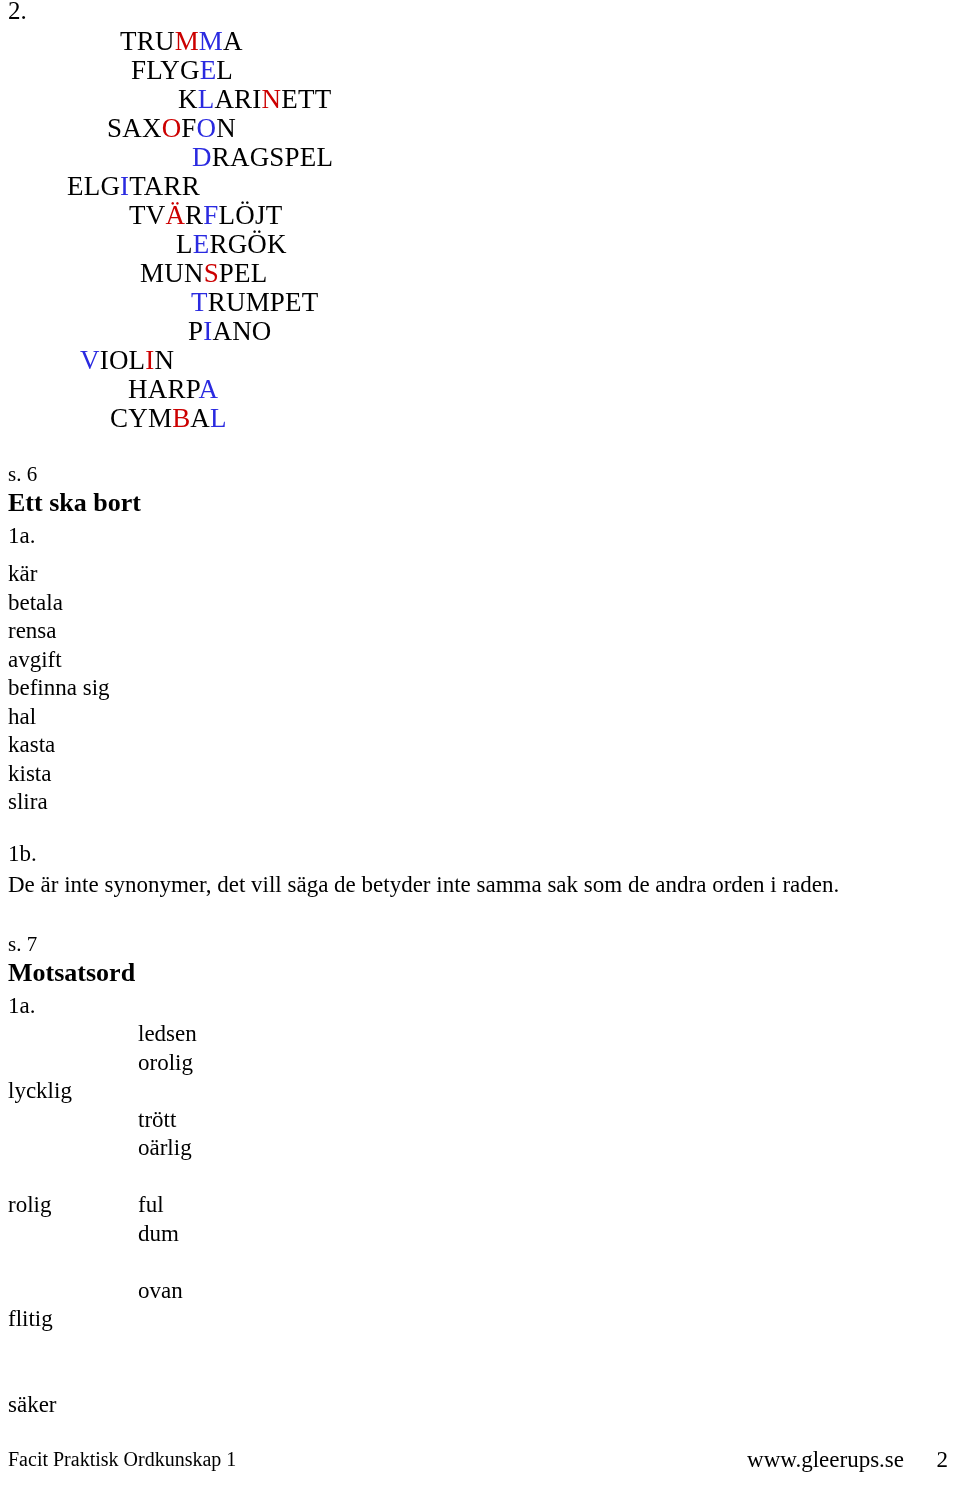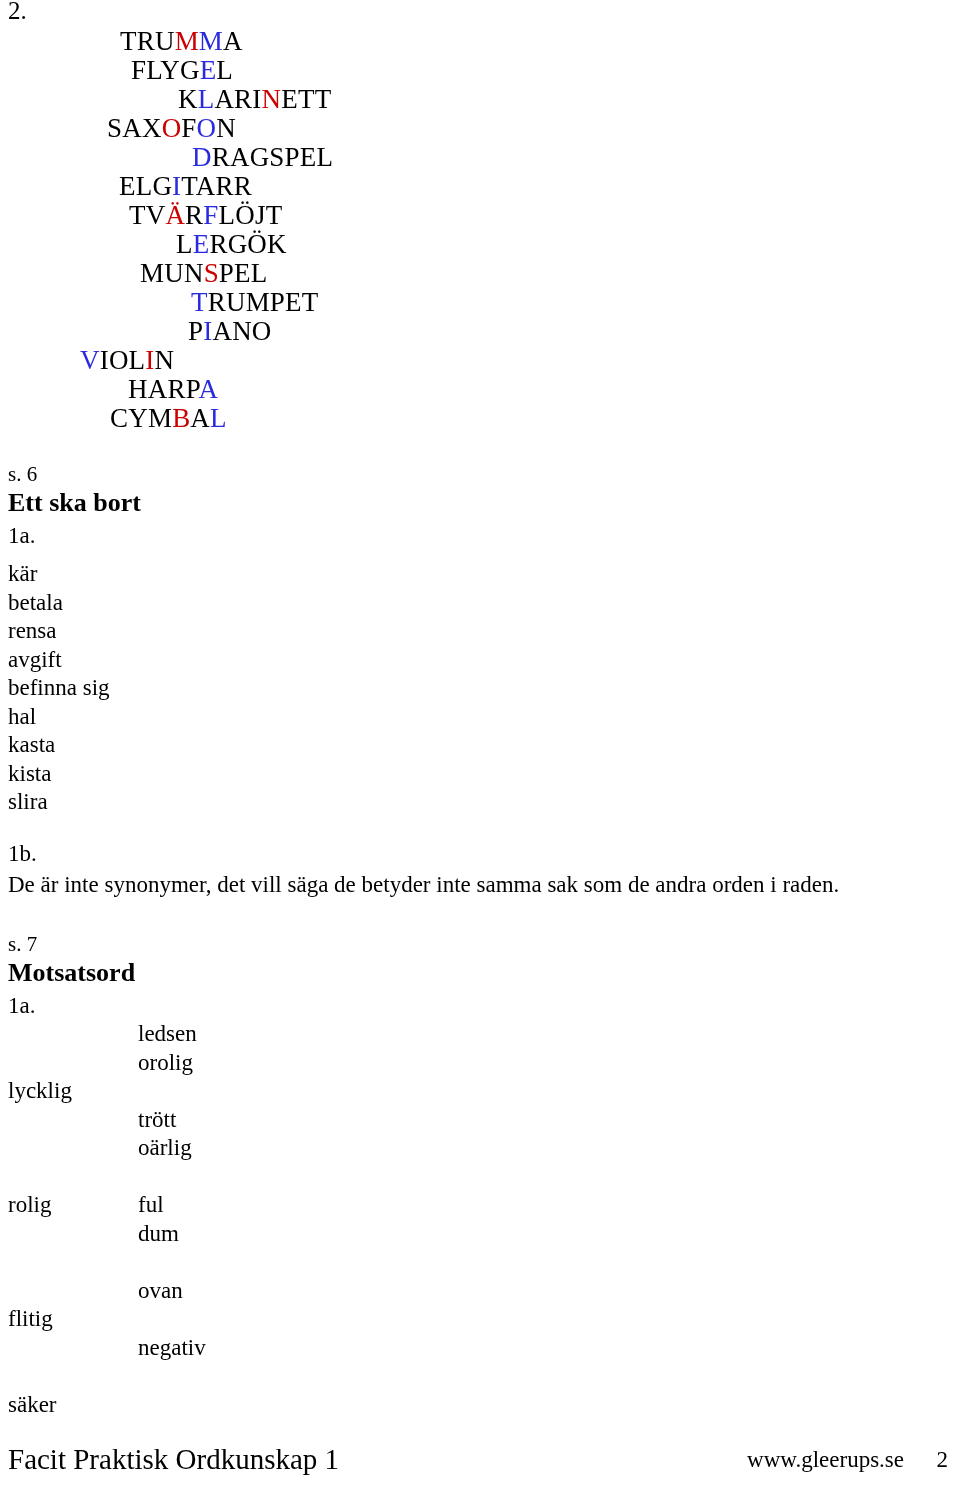--- a/index.html
+++ b/index.html
@@ -121,21 +121,21 @@
     position: absolute;
     left: 0;
     top: 1446px;
     width: 960px;
     height: 30px;
   }
   #footer-left {
     position: absolute;
     left: 8px;
     top: 0;
-    font-size: 29px;
+    font-size: 20px;
     line-height: 27px;
     white-space: nowrap;
   }
   #footer-url {
     position: absolute;
     right: 56px;
     top: 0;
     font-size: 23px;
     line-height: 27px;
     white-space: nowrap;
@@ -155,21 +155,21 @@
 <div class="page">
 
   <div id="ex2-number">2.</div>
 
   <div id="instrument-list">
       <div class="instrument-row"><span class="w" style="margin-left: 120px;"><span>T</span><span>R</span><span>U</span><span style="color: rgb(204, 0, 0);">M</span><span style="color: rgb(42, 42, 224);">M</span><span>A</span></span></div>
       <div class="instrument-row"><span class="w" style="margin-left: 131px;"><span>F</span><span>L</span><span>Y</span><span>G</span><span style="color: rgb(42, 42, 224);">E</span><span>L</span></span></div>
       <div class="instrument-row"><span class="w" style="margin-left: 178px;"><span>K</span><span style="color: rgb(42, 42, 224);">L</span><span>A</span><span>R</span><span>I</span><span style="color: rgb(204, 0, 0);">N</span><span>E</span><span>T</span><span>T</span></span></div>
       <div class="instrument-row"><span class="w" style="margin-left: 107px; font-family: Liberation Serif, serif;"><span>S</span><span>A</span><span>X</span><span style="color: rgb(204, 0, 0);">O</span><span>F</span><span style="color: rgb(42, 42, 224);">O</span><span>N</span></span></div>
       <div class="instrument-row"><span class="w" style="margin-left: 192px;"><span style="color: rgb(42, 42, 224);">D</span><span>R</span><span>A</span><span>G</span><span>S</span><span>P</span><span>E</span><span>L</span></span></div>
-      <div class="instrument-row"><span class="w" style="margin-left: 119px;"><span>E</span><span>L</span><span>G</span><span style="color: rgb(42, 42, 224);">I</span><span>T</span><span>A</span><span>R</span><span>R</span></span></div>
+      <div class="instrument-row"><span class="w" style="margin-left: 67px;"><span>E</span><span>L</span><span>G</span><span style="color: rgb(42, 42, 224);">I</span><span>T</span><span>A</span><span>R</span><span>R</span></span></div>
       <div class="instrument-row"><span class="w" style="margin-left: 129px;"><span>T</span><span>V</span><span style="color: rgb(204, 0, 0);">Ä</span><span>R</span><span style="color: rgb(42, 42, 224);">F</span><span>L</span><span>Ö</span><span>J</span><span>T</span></span></div>
       <div class="instrument-row"><span class="w" style="margin-left: 176px;"><span>L</span><span style="color: rgb(42, 42, 224);">E</span><span>R</span><span>G</span><span>Ö</span><span>K</span></span></div>
       <div class="instrument-row"><span class="w" style="margin-left: 140px;"><span>M</span><span>U</span><span>N</span><span style="color: rgb(204, 0, 0);">S</span><span>P</span><span>E</span><span>L</span></span></div>
       <div class="instrument-row"><span class="w" style="margin-left: 191px;"><span style="color: rgb(42, 42, 224);">T</span><span>R</span><span>U</span><span>M</span><span>P</span><span>E</span><span>T</span></span></div>
       <div class="instrument-row"><span class="w" style="margin-left: 188px;"><span>P</span><span style="color: rgb(42, 42, 224);">I</span><span>A</span><span>N</span><span>O</span></span></div>
       <div class="instrument-row"><span class="w" style="margin-left: 80px;"><span style="color: rgb(42, 42, 224);">V</span><span>I</span><span>O</span><span>L</span><span style="color: rgb(204, 0, 0);">I</span><span>N</span></span></div>
       <div class="instrument-row"><span class="w" style="margin-left: 128px;"><span>H</span><span>A</span><span>R</span><span>P</span><span style="color: rgb(42, 42, 224);">A</span></span></div>
       <div class="instrument-row"><span class="w" style="margin-left: 110px;"><span>C</span><span>Y</span><span>M</span><span style="color: rgb(204, 0, 0);">B</span><span>A</span><span style="color: rgb(42, 42, 224);">L</span></span></div>
     </div>
 
@@ -223,21 +223,20 @@
         <div class="ms-word">orolig</div>
         <div class="ms-gap-1"></div>
         <div class="ms-word">trött</div>
         <div class="ms-word">oärlig</div>
         <div class="ms-gap-1"></div>
         <div class="ms-word">ful</div>
         <div class="ms-word">dum</div>
         <div class="ms-gap-1"></div>
         <div class="ms-word">ovan</div>
         <div class="ms-gap-1"></div>
-        <div class="ms-word">negativ</div>
       </div>
   </div>
 
   <div id="footer">
     <div id="footer-left">Facit Praktisk Ordkunskap 1</div>
     <div id="footer-url">www.gleerups.se</div>
     <div id="footer-pageno">2</div>
   </div>
 
 </div>

